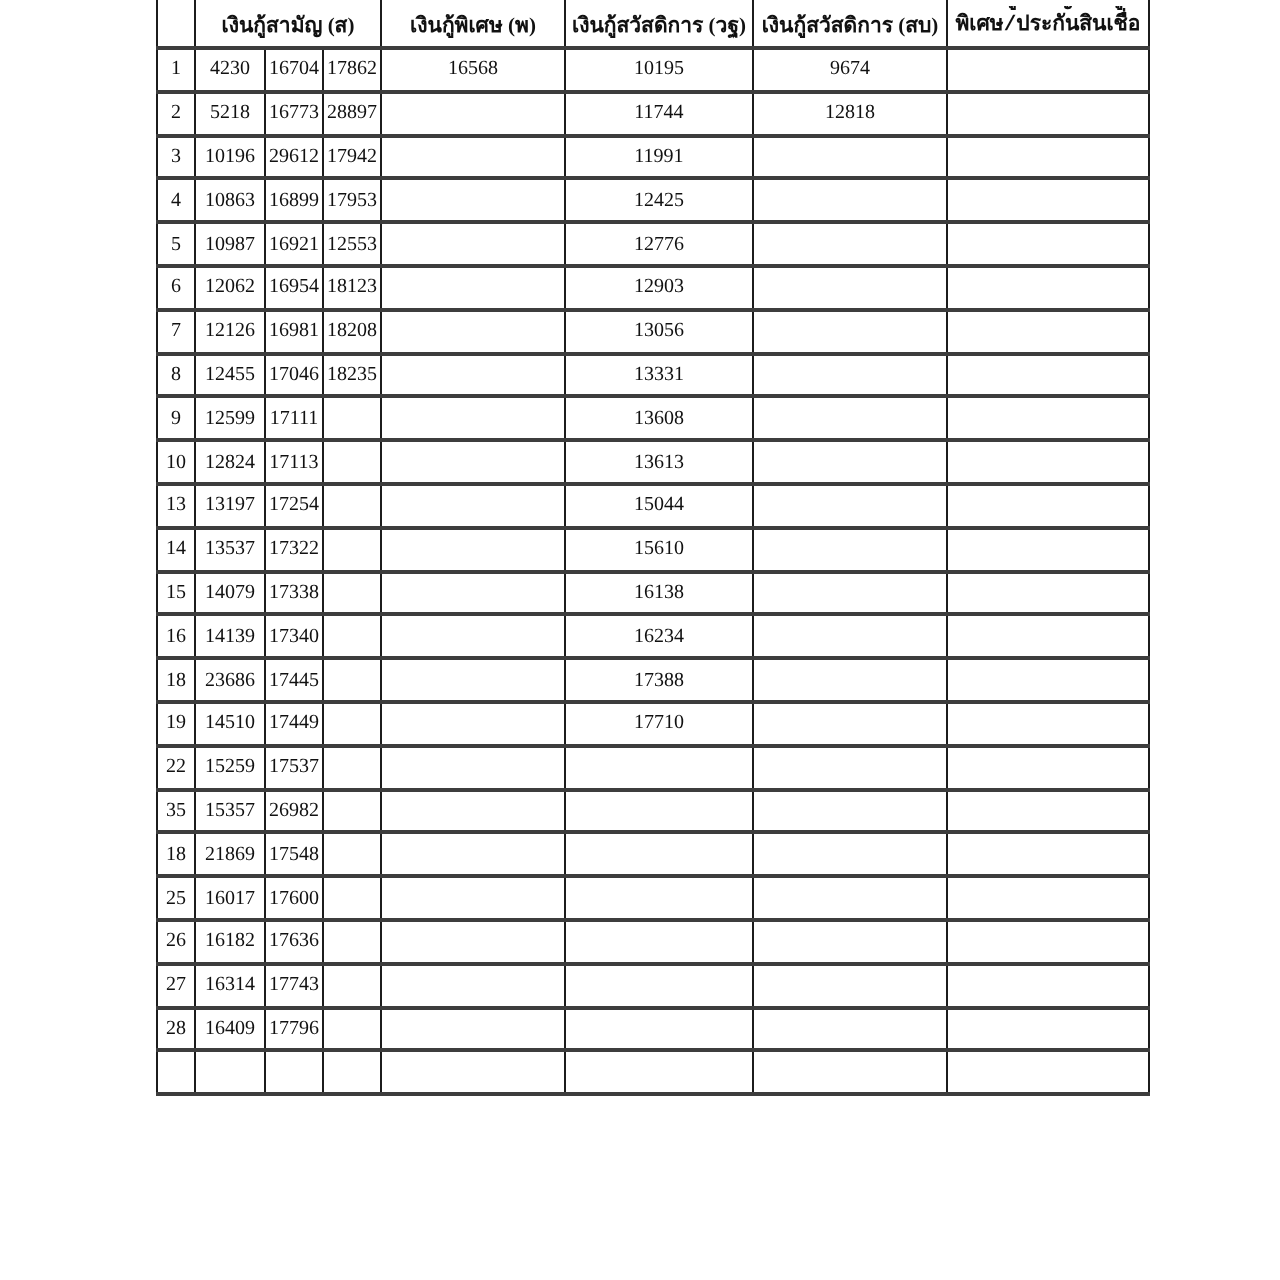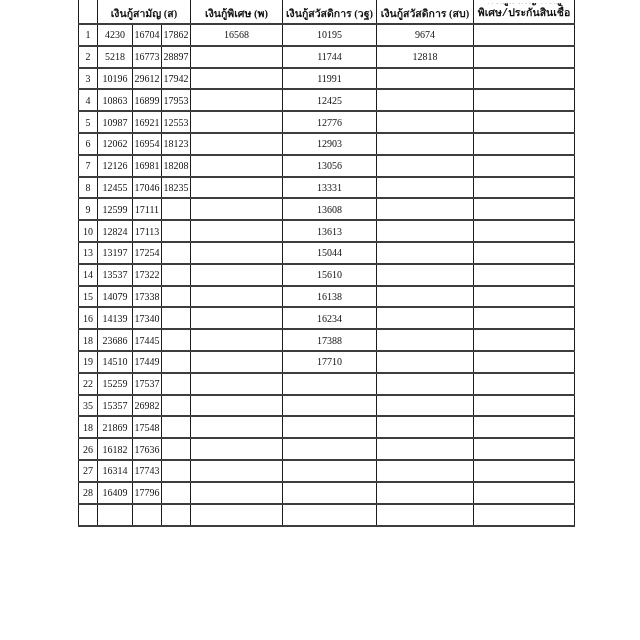--- a/index.html
+++ b/index.html
@@ -272,20 +272,30 @@
           <td>18</td>
           <td>21869</td>
           <td>17548</td>
           <td></td>
           <td></td>
           <td></td>
           <td></td>
           <td></td>
         </tr>
         <tr>
+          <td>25</td>
+          <td>16017</td>
+          <td>17600</td>
+          <td></td>
+          <td></td>
+          <td></td>
+          <td></td>
+          <td></td>
+        </tr>
+        <tr>
           <td>26</td>
           <td>16182</td>
           <td>17636</td>
           <td></td>
           <td></td>
           <td></td>
           <td></td>
           <td></td>
         </tr>
         <tr>

